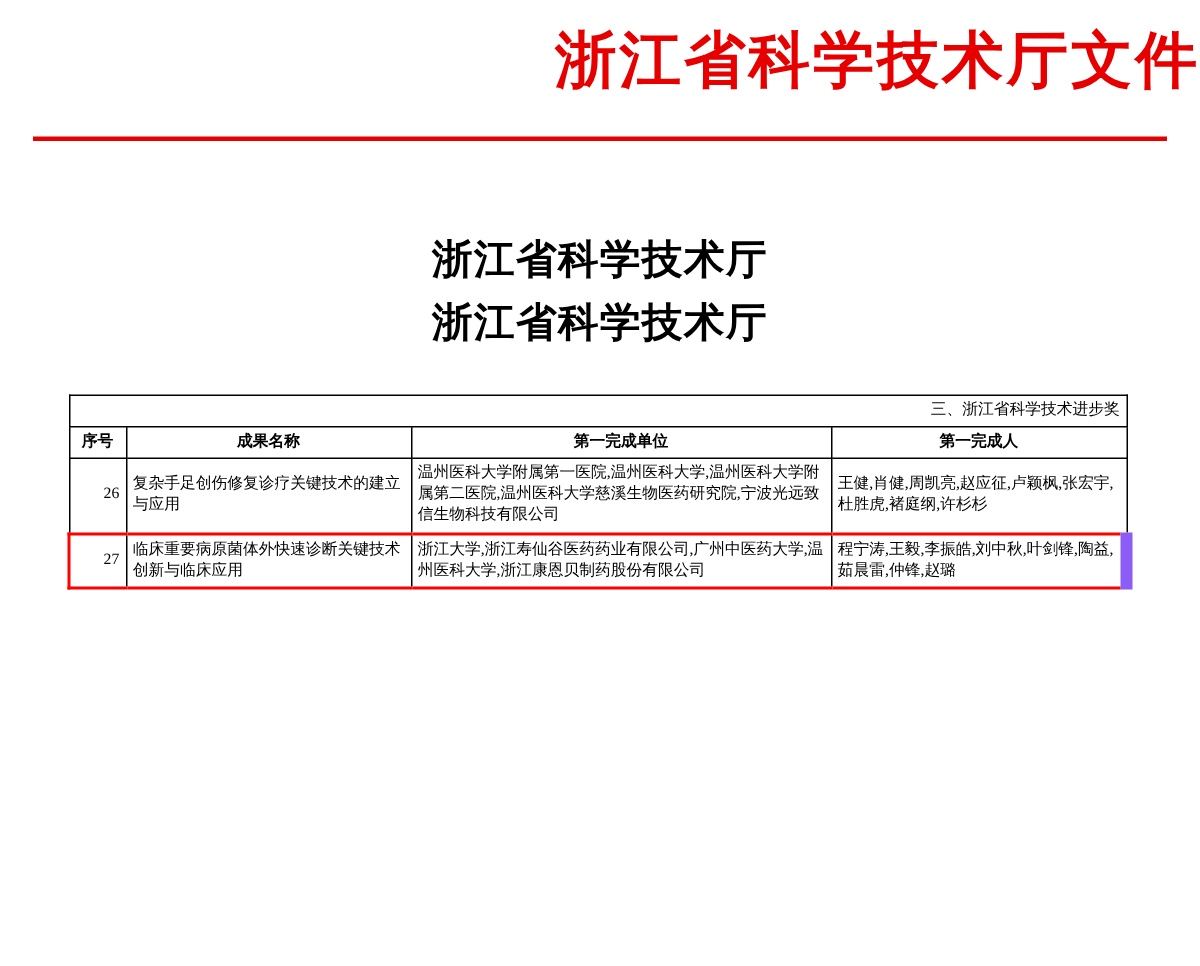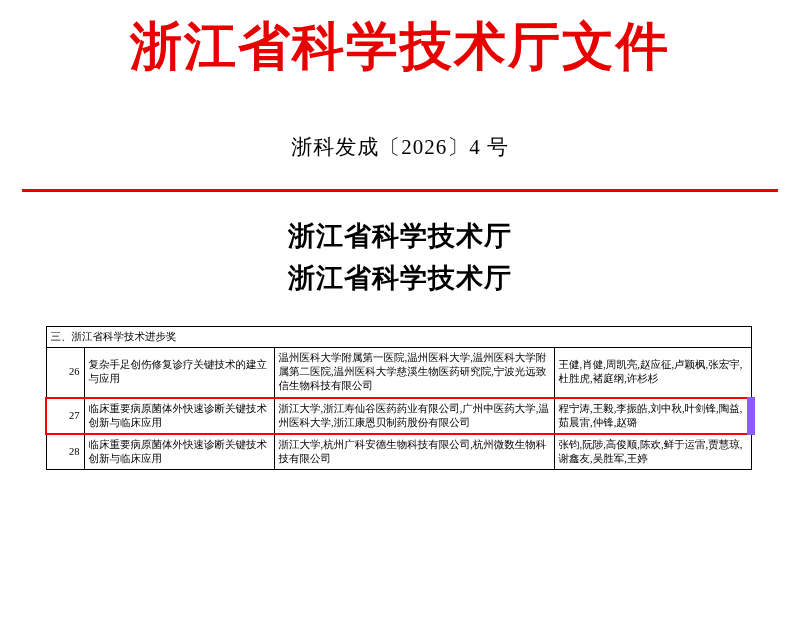--- a/index.html
+++ b/index.html
@@ -15,25 +15,25 @@
     overflow: hidden;
   }
   .page {
     position: relative;
     width: 800px;
     height: 644px;
     background: #ffffff;
     box-sizing: border-box;
   }
   .doc-title {
-    text-align: center;
+    text-align: right;
     color: #e60000;
     font-family: "Liberation Serif", serif;
     font-weight: bold;
-    font-size: 52px;
+    font-size: 41px;
     letter-spacing: 2px;
     line-height: 1.1;
     padding-top: 18px;
     white-space: nowrap;
   }
   .doc-number {
     text-align: center;
     font-size: 21px;
     font-family: "Liberation Serif", serif;
     margin-top: 58px;
@@ -43,21 +43,21 @@
     margin: 28px 22px 0 22px;
     height: 3px;
     background: #e60000;
   }
   .notice-title {
     text-align: center;
     font-family: "Liberation Serif", serif;
     font-weight: bold;
     font-size: 27px;
     line-height: 1.55;
-    margin-top: 24px;
+    margin-top: 59px;
     letter-spacing: 1px;
   }
   .notice-title div {
     white-space: nowrap;
   }
   .table-wrap {
     margin: 26px 45px 0 45px;
   }
   table.award {
     border-collapse: collapse;
@@ -67,21 +67,21 @@
   }
   table.award td, table.award th {
     border: 1px solid #000000;
     padding: 3px 4px;
     font-size: 10.5px;
     line-height: 1.35;
     vertical-align: middle;
     word-break: break-all;
   }
   .section-head {
-    text-align: left;
+    text-align: right;
     font-size: 11.5px;
     padding: 4px 0;
     font-weight: normal;
     margin-left: 38px;
   }
   .col-head {
     text-align: center;
     font-weight: bold;
     font-size: 11.5px;
     padding: 5px 0;
@@ -102,21 +102,20 @@
     border-right: 8px solid #8b5cf6;
   }
 </style>
 </head>
 <body>
 
 <div class="page">
 
   <div class="doc-title">浙江省科学技术厅文件</div>
 
-  <div class="doc-number">浙科发成〔2026〕4 号</div>
 
   <div class="red-rule"></div>
 
   <div class="notice-title">
     <div>浙江省科学技术厅</div>
     <div>浙江省科学技术厅</div>
   </div>
 
   <div class="table-wrap">
     <table class="award">
@@ -124,34 +123,34 @@
         <col class="c-no">
           <col class="c-name">
           <col class="c-unit">
           <col class="c-person">
       </colgroup>
       <tbody>
         <tr>
           <td class="section-head" colspan="4">三、浙江省科学技术进步奖</td>
         </tr>
         <tr>
+          <td class="col-head">序号</td>
+          <td class="col-head">成果名称</td>
+          <td class="col-head">第一完成单位</td>
+          <td class="col-head">第一完成人</td>
+        </tr>
+        <tr>
           <td class="c-no">26</td>
           <td>复杂手足创伤修复诊疗关键技术的建立与应用</td>
           <td>温州医科大学附属第一医院,温州医科大学,温州医科大学附属第二医院,温州医科大学慈溪生物医药研究院,宁波光远致信生物科技有限公司</td>
           <td>王健,肖健,周凯亮,赵应征,卢颖枫,张宏宇,杜胜虎,褚庭纲,许杉杉</td>
         </tr>
         <tr class="highlight">
           <td class="c-no">27</td>
           <td>临床重要病原菌体外快速诊断关键技术创新与临床应用</td>
           <td>浙江大学,浙江寿仙谷医药药业有限公司,广州中医药大学,温州医科大学,浙江康恩贝制药股份有限公司</td>
           <td>程宁涛,王毅,李振皓,刘中秋,叶剑锋,陶益,茹晨雷,仲锋,赵璐</td>
         </tr>
-        <tr>
-          <td class="c-no">28</td>
-          <td>临床重要病原菌体外快速诊断关键技术创新与临床应用</td>
-          <td>浙江大学,杭州广科安德生物科技有限公司,杭州微数生物科技有限公司</td>
-          <td>张钧,阮陟,高俊顺,陈欢,鲜于运雷,贾慧琼,谢鑫友,吴胜军,王婷</td>
-        </tr>
       </tbody>
     </table>
   </div>
 
 </div>
 
 </body></html>

